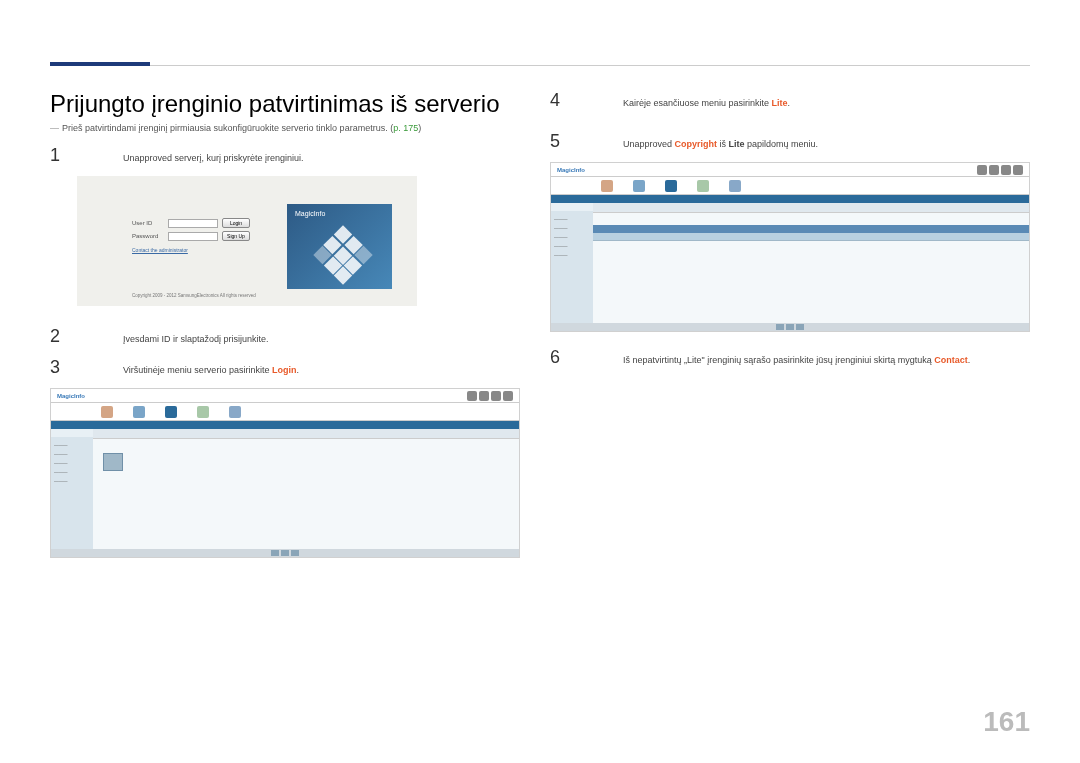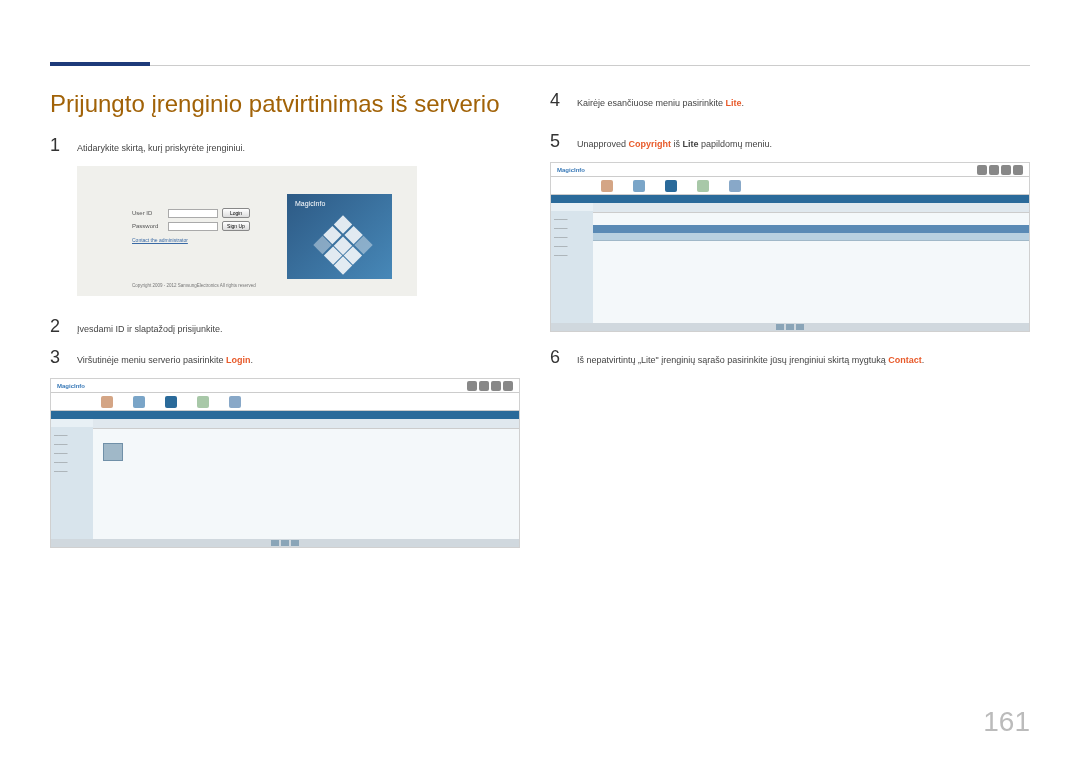--- a/index.html
+++ b/index.html
@@ -38,24 +38,24 @@
     }
     .left-col {
       flex: 1;
       max-width: 470px;
     }
     .right-col {
       flex: 1;
       max-width: 490px;
     }
     .title {
-      color: #a16207;
+      color: #000000;
       font-size: 24px;
       font-weight: 400;
-      margin-bottom: 17px;
+      margin-bottom: 5px;
     }
     .note-line {
       font-size: 9px;
       color: #555;
       margin-bottom: 12px;
       margin-left: 12px;
       position: relative;
     }
     .note-line::before {
       content: "―";
@@ -75,20 +75,21 @@
     .step-num {
       font-size: 18px;
       color: #333;
       width: 15px;
       font-weight: 400;
     }
     .step-text {
       font-size: 9px;
       color: #444;
       line-height: 1.4;
+      margin-left: 46px;
     }
     .step-text .hl-orange {
       color: #e85a2a;
       font-weight: bold;
     }
     .step-text .bold {
       font-weight: bold;
     }
     .screenshot-1 {
       margin: 8px 0 20px 27px;
@@ -291,36 +292,39 @@
       width: 8px;
       height: 6px;
       background: #8aa5b8;
     }
     .page-number {
       position: absolute;
       bottom: 25px;
       right: 50px;
       font-size: 28px;
       color: #bbb;
-      font-weight: 400;
+      font-weight: 700;
     }
   </style>
 </head>
 <body>
 
 <div class="header-line"></div>
 <div class="header-accent"></div>
 
 <div class="content">
   <div class="left-col">
     <h1 class="title">Prijungto įrenginio patvirtinimas iš serverio</h1>
+    <div class="note-line">
+      <span>Prieš patvirtindami įrenginį pirmiausia sukonfigūruokite serverio tinklo parametrus. (</span><span class="link">p. 175</span><span>)</span>
+    </div>
 
     <div class="step-row">
       <div class="step-num">1</div>
-      <div class="step-text">Atidarykite skirtą, kurį priskyrėte įrenginiui.</div>
+      <div class="step-text">Unapproved serverį, kurį priskyrėte įrenginiui.</div>
     </div>
 
     <div class="screenshot-1">
       <div class="login-box">
         <div class="login-row">
           <span class="login-label">User ID</span>
           <span class="login-input"></span>
           <span class="login-btn">Login</span>
         </div>
         <div class="login-row">

